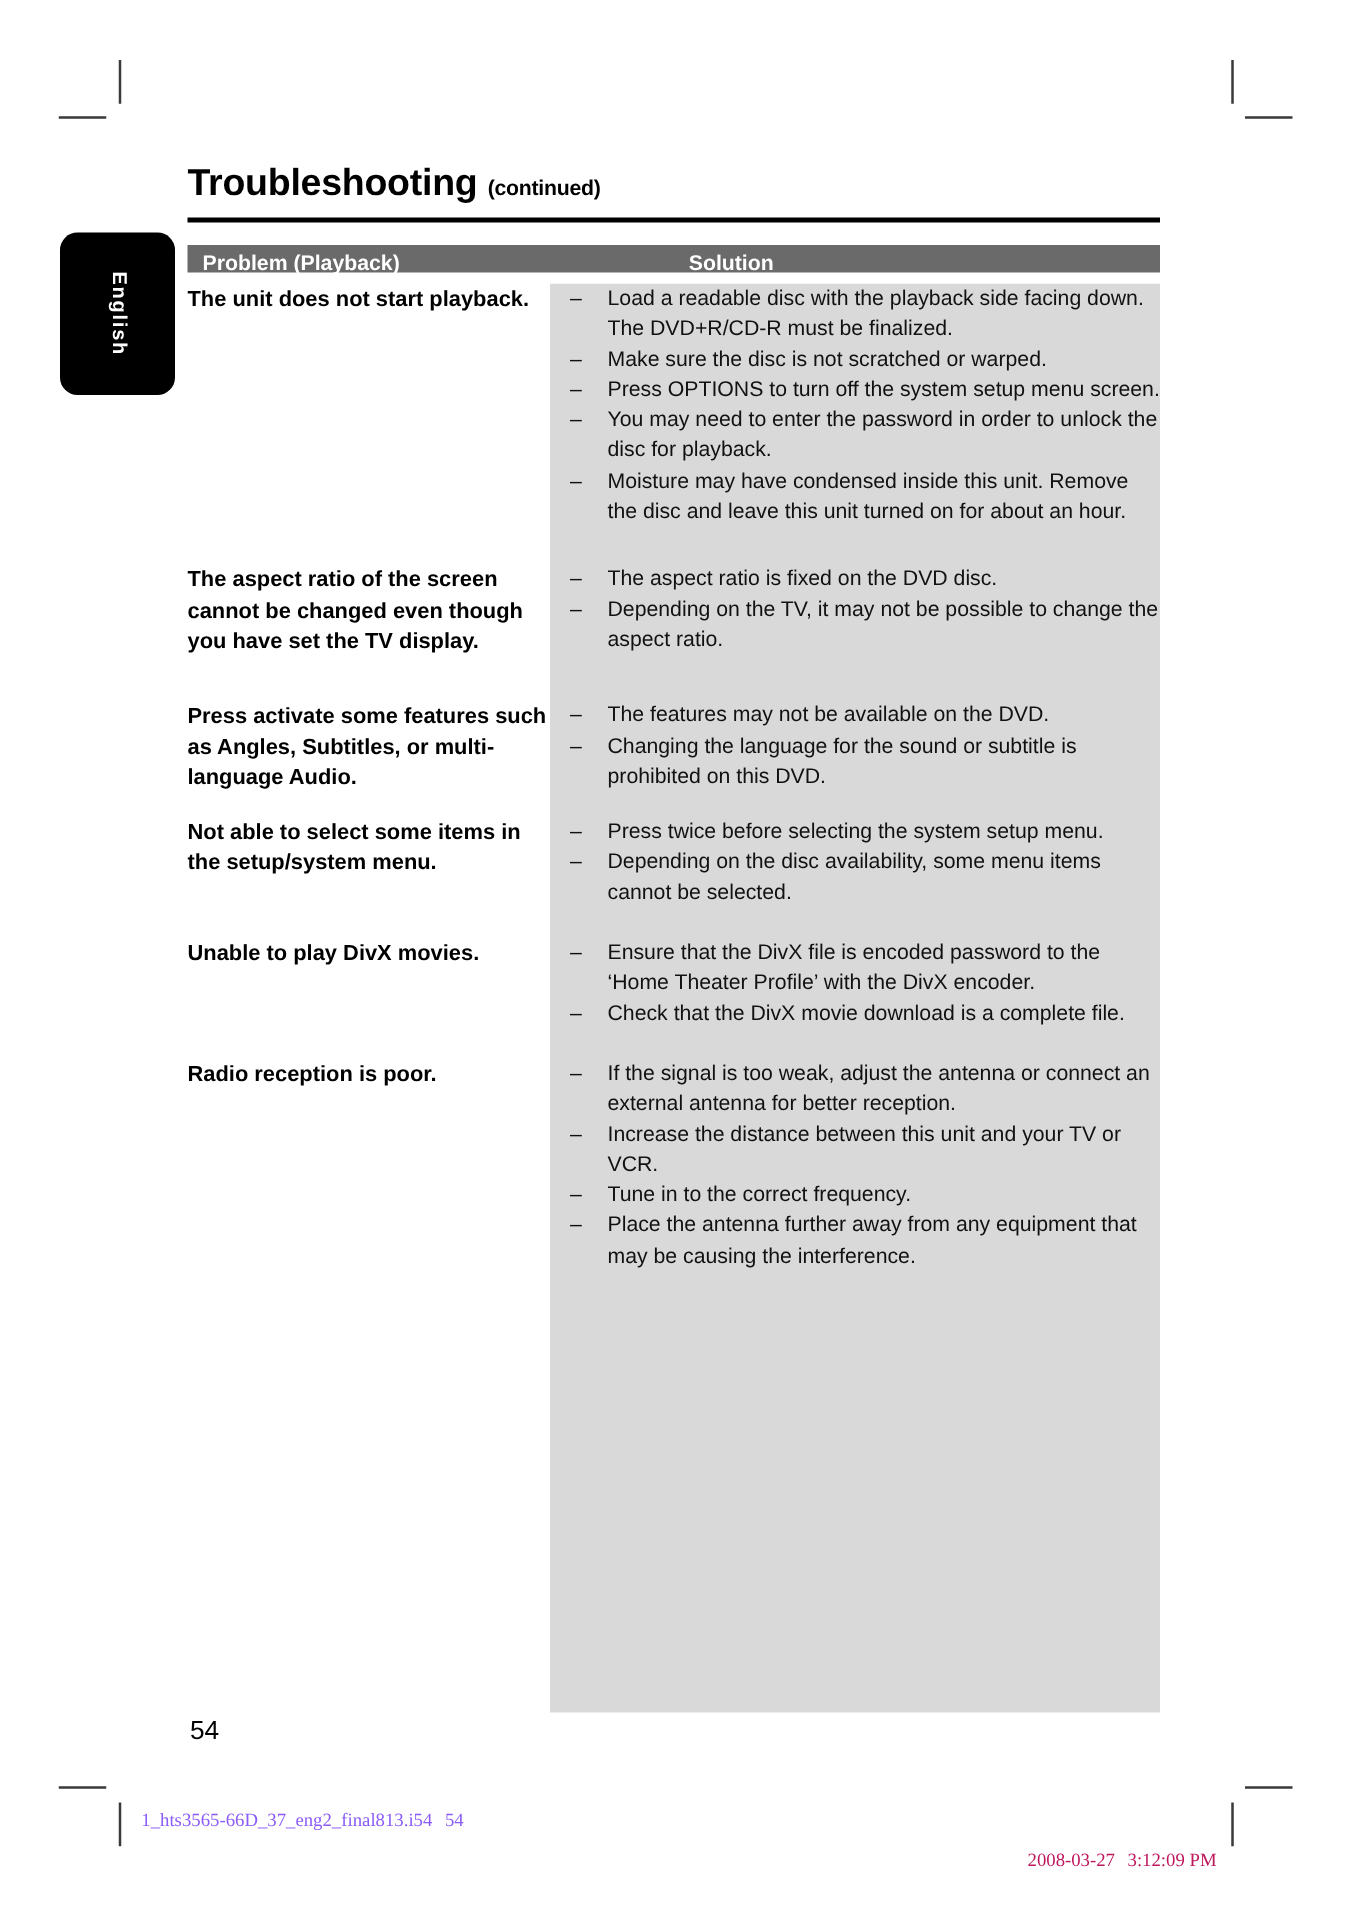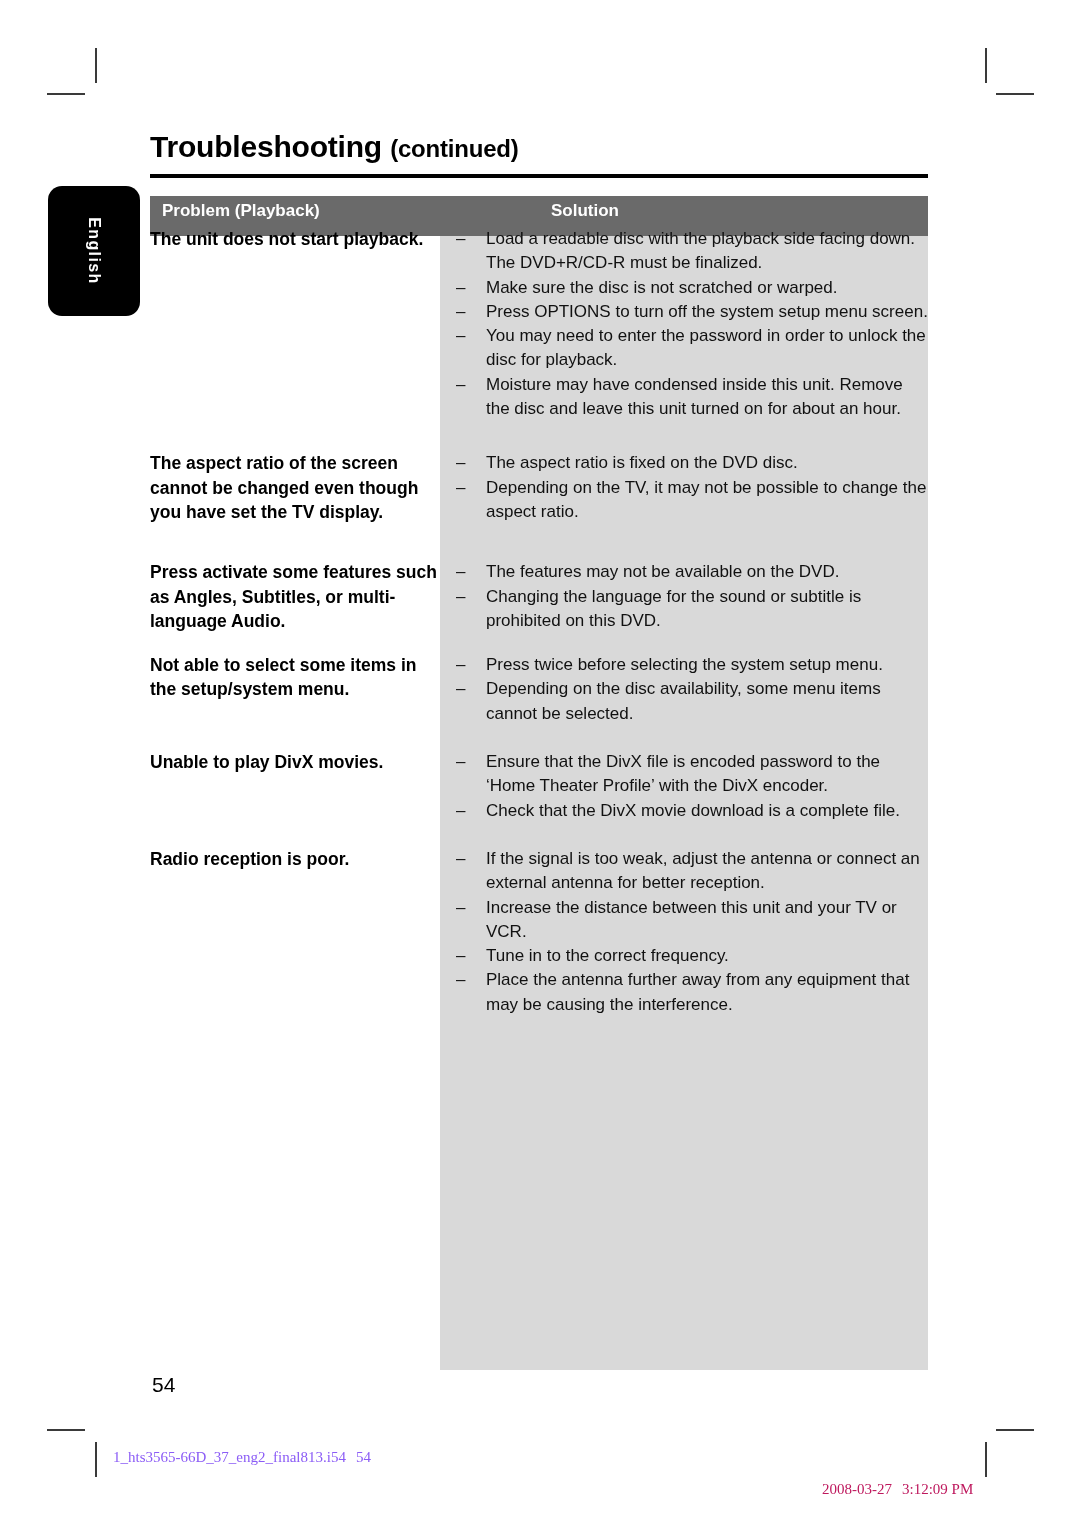--- a/index.html
+++ b/index.html
@@ -37,21 +37,21 @@
     position: absolute;
     left: 150px;
     top: 130px;
     font-size: 30px;
     font-weight: bold;
     color: #000;
     letter-spacing: -0.2px;
     white-space: nowrap;
   }
   .page-title .cont {
-    font-size: 24px;
+    font-size: 17px;
     font-weight: bold;
   }
   .title-rule {
     position: absolute;
     left: 150px;
     top: 174px;
     width: 778px;
     height: 4px;
     background: #000;
   }
@@ -81,21 +81,21 @@
 
   
   .table-wrap {
     position: absolute;
     left: 150px;
     top: 196px;
     width: 778px;
   }
   .thead {
     position: relative;
-    height: 40px;
+    height: 22px;
     background: #6a6a6a;
   }
   .thead .th {
     position: absolute;
     top: 5px;
     color: #ffffff;
     font-size: 17px;
     font-weight: bold;
     white-space: nowrap;
   }

